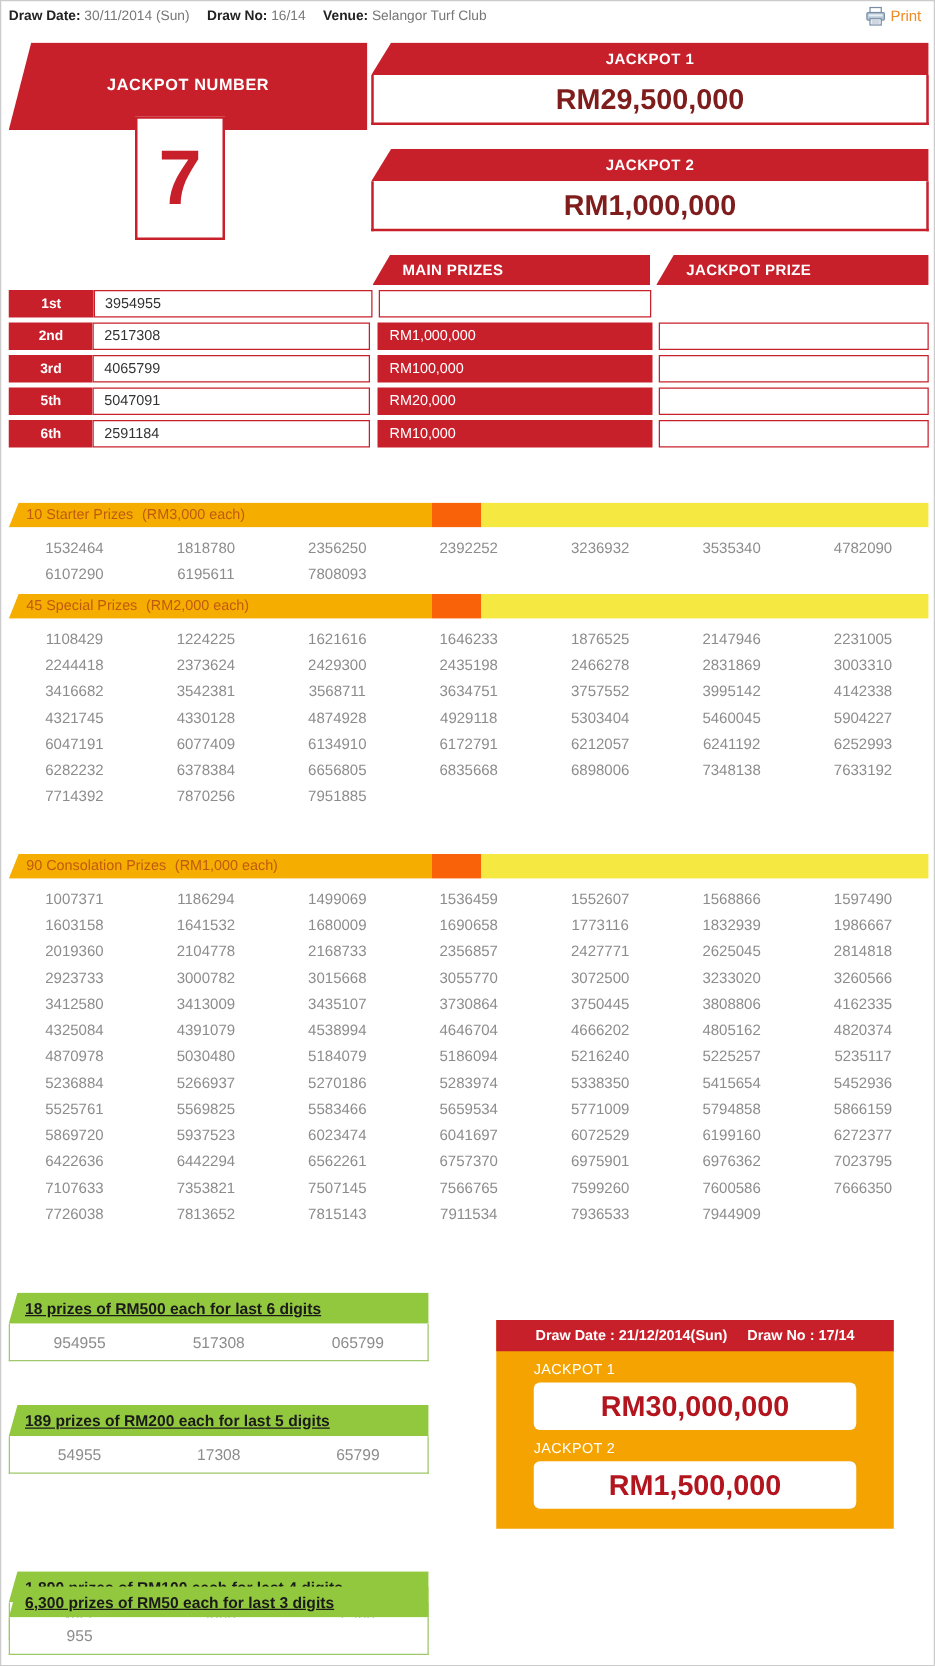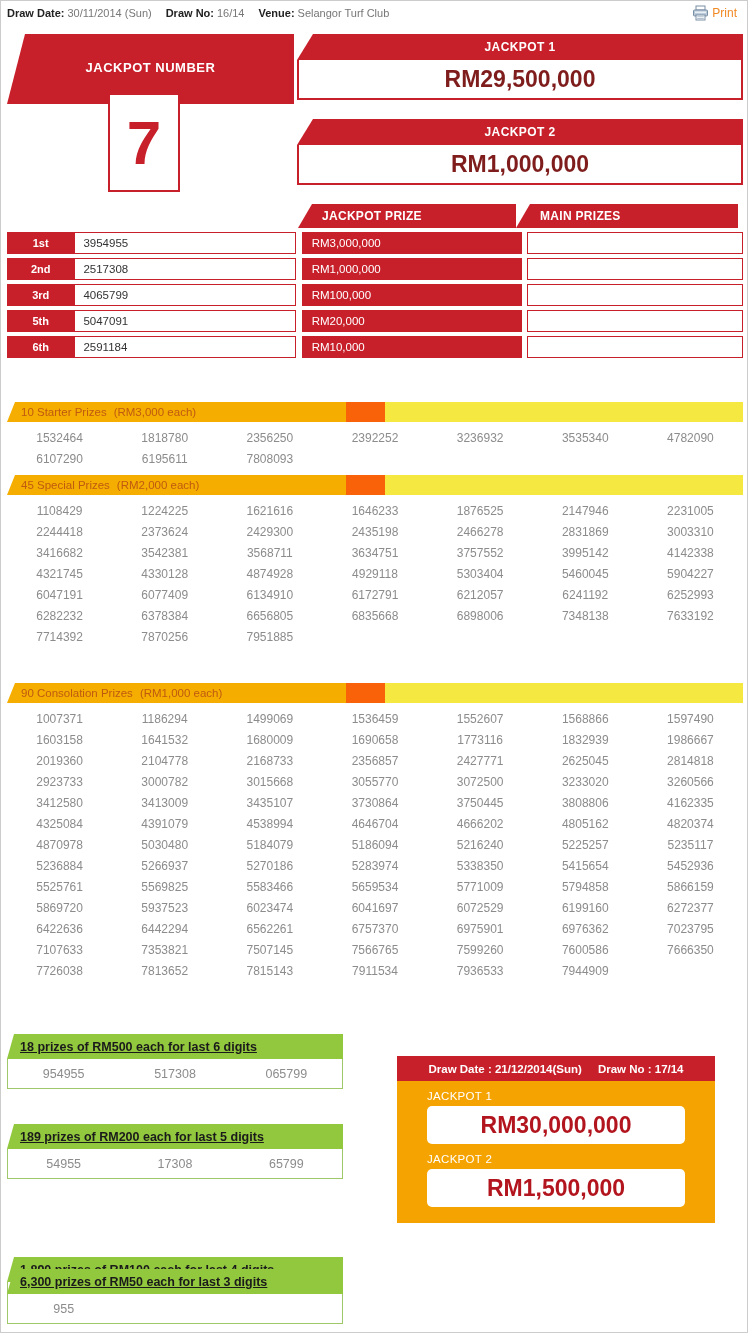--- a/index.html
+++ b/index.html
@@ -287,28 +287,27 @@
     <div class="jp-val">RM29,500,000</div>
   </div>
   <div class="jp-panel" style="top:118px;">
     <div class="jp-head">JACKPOT 2</div>
     <div class="jp-val">RM1,000,000</div>
   </div>
 
   <div class="mp">
     <div class="mp-headrow">
       <div class="mp-head-spacer"></div>
+      <div class="mp-head main">MAIN PRIZES</div>
       <div class="mp-head jack">JACKPOT PRIZE</div>
-      <div class="mp-head main">MAIN PRIZES</div>
     </div>
     <div id="mp-rows">
         <div class="mp-row">
           <div class="mp-rank">1st</div>
           <div class="mp-num">3954955</div>
-          <div class="mp-amt">RM3,000,000</div>
           <div class="mp-jack"></div>
         </div>
         <div class="mp-row">
           <div class="mp-rank">2nd</div>
           <div class="mp-num">2517308</div>
           <div class="mp-amt">RM1,000,000</div>
           <div class="mp-jack"></div>
         </div>
         <div class="mp-row">
           <div class="mp-rank">3rd</div>

